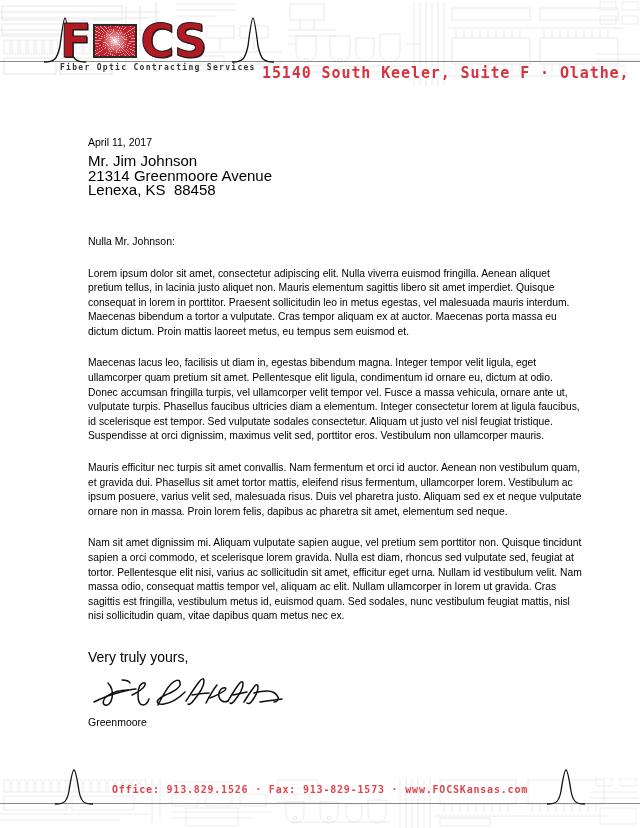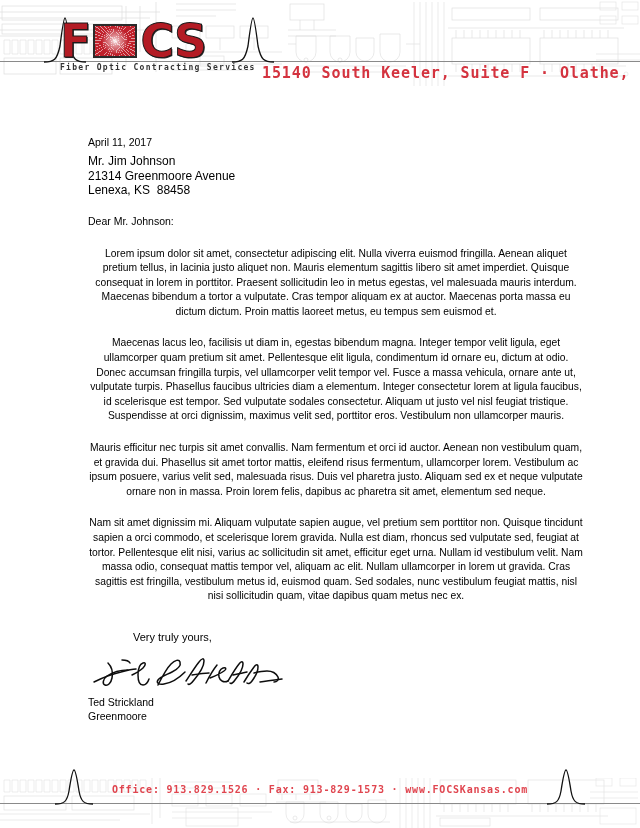--- a/index.html
+++ b/index.html
@@ -133,47 +133,46 @@
     left: 88px;
     top: 135px;
     width: 496px;
   }
   .date-line {
     font-size: 10.5px;
     line-height: 15px;
     margin-bottom: 4px;
   }
   .recipient {
-    font-size: 12px;
+    font-size: 15px;
     line-height: 14.5px;
-    margin-bottom: 16px;
+    margin-bottom: 36px;
   }
   .recipient div { white-space: pre; }
   .subject-line {
     font-size: 10.5px;
     line-height: 15px;
     margin-bottom: 24px;
     white-space: pre;
   }
   .salutation {
     font-size: 10.5px;
     line-height: 15px;
     margin-bottom: 18px;
   }
   .para {
     font-size: 10.3px;
     line-height: 14.6px;
     margin: 0 0 17px 0;
-    text-align: center;
+    text-align: left;
   }
   .closing {
-    font-size: 11px;
+    font-size: 14px;
     line-height: 15px;
     margin-top: 26px;
-    margin-left: 45px;
   }
   .signature-wrap {
     height: 44px;
     margin-top: 6px;
   }
   .signer {
     font-size: 10.5px;
     line-height: 14px;
   }
 
@@ -331,21 +330,21 @@
 
     <div class="date-line">April 11, 2017</div>
 
     <div class="recipient">
       <div>Mr. Jim Johnson</div>
       <div>21314 Greenmoore Avenue</div>
       <div>Lenexa, KS  88458</div>
     </div>
 
 
-    <div class="salutation">Dear Mr. Johnson:</div>
+    <div class="salutation">Nulla Mr. Johnson:</div>
 
     <p class="para">Lorem ipsum dolor sit amet, consectetur adipiscing elit. Nulla viverra euismod fringilla. Aenean aliquet pretium tellus, in lacinia justo aliquet non. Mauris elementum sagittis libero sit amet imperdiet. Quisque consequat in lorem in porttitor. Praesent sollicitudin leo in metus egestas, vel malesuada mauris interdum. Maecenas bibendum a tortor a vulputate. Cras tempor aliquam ex at auctor. Maecenas porta massa eu dictum dictum. Proin mattis laoreet metus, eu tempus sem euismod et.</p>
     <p class="para">Maecenas lacus leo, facilisis ut diam in, egestas bibendum magna. Integer tempor velit ligula, eget ullamcorper quam pretium sit amet. Pellentesque elit ligula, condimentum id ornare eu, dictum at odio. Donec accumsan fringilla turpis, vel ullamcorper velit tempor vel. Fusce a massa vehicula, ornare ante ut, vulputate turpis. Phasellus faucibus ultricies diam a elementum. Integer consectetur lorem at ligula faucibus, id scelerisque est tempor. Sed vulputate sodales consectetur. Aliquam ut justo vel nisl feugiat tristique. Suspendisse at orci dignissim, maximus velit sed, porttitor eros. Vestibulum non ullamcorper mauris.</p>
     <p class="para">Mauris efficitur nec turpis sit amet convallis. Nam fermentum et orci id auctor. Aenean non vestibulum quam, et gravida dui. Phasellus sit amet tortor mattis, eleifend risus fermentum, ullamcorper lorem. Vestibulum ac ipsum posuere, varius velit sed, malesuada risus. Duis vel pharetra justo. Aliquam sed ex et neque vulputate ornare non in massa. Proin lorem felis, dapibus ac pharetra sit amet, elementum sed neque.</p>
     <p class="para">Nam sit amet dignissim mi. Aliquam vulputate sapien augue, vel pretium sem porttitor non. Quisque tincidunt sapien a orci commodo, et scelerisque lorem gravida. Nulla est diam, rhoncus sed vulputate sed, feugiat at tortor. Pellentesque elit nisi, varius ac sollicitudin sit amet, efficitur eget urna. Nullam id vestibulum velit. Nam massa odio, consequat mattis tempor vel, aliquam ac elit. Nullam ullamcorper in lorem ut gravida. Cras sagittis est fringilla, vestibulum metus id, euismod quam. Sed sodales, nunc vestibulum feugiat mattis, nisl nisi sollicitudin quam, vitae dapibus quam metus nec ex.</p>
 
     <div class="closing">Very truly yours,</div>
 
     <div class="signature-wrap">
       <svg width="200" height="44" viewBox="0 0 200 44">
@@ -361,21 +360,20 @@
           <path d="M122 27 C127 25 132 23 136 20 C139 18 138 16 135 17 C132 18 130 22 131 26 C132 30 136 32 140 30"></path>
           <path d="M140 30 C143 25 147 18 151 13 C153 10 155 10 155 13 C155 17 151 24 147 29 C145 32 143 33 142 32"></path>
           <path d="M145 24 C150 23 155 22 159 21"></path>
           <path d="M156 31 C159 26 163 20 166 16 C168 13 170 13 170 16 C170 20 167 26 164 30 C162 33 160 33 159 32"></path>
           <path d="M166 22 C170 21 175 20 179 20 C184 20 188 22 190 26 C191 29 189 31 186 31"></path>
           <path d="M172 31 C178 30 186 29 194 28"></path>
         </g>
       </svg>
     </div>
 
-    <div class="signer">Ted Strickland</div>
     <div class="signer">Greenmoore</div>
   </div>
 
   <div class="letterhead-footer">
 
     <svg class="circuit-bg-footer" viewBox="0 0 640 50" preserveAspectRatio="none">
       <g stroke="#bcbcbc" stroke-width="0.6" fill="none">
         <g stroke="#c3c3c3">
           <path d="M4 2h6v12h-6zM12 2h6v12h-6zM20 2h6v12h-6zM28 2h6v12h-6zM36 2h6v12h-6zM44 2h6v12h-6zM52 2h6v12h-6zM60 2h6v12h-6zM68 2h6v12h-6zM76 2h6v12h-6zM84 2h6v12h-6zM92 2h6v12h-6zM100 2h6v12h-6zM108 2h6v12h-6zM116 2h6v12h-6zM124 2h6v12h-6zM132 2h6v12h-6zM140 2h6v12h-6z"></path>
         </g>

